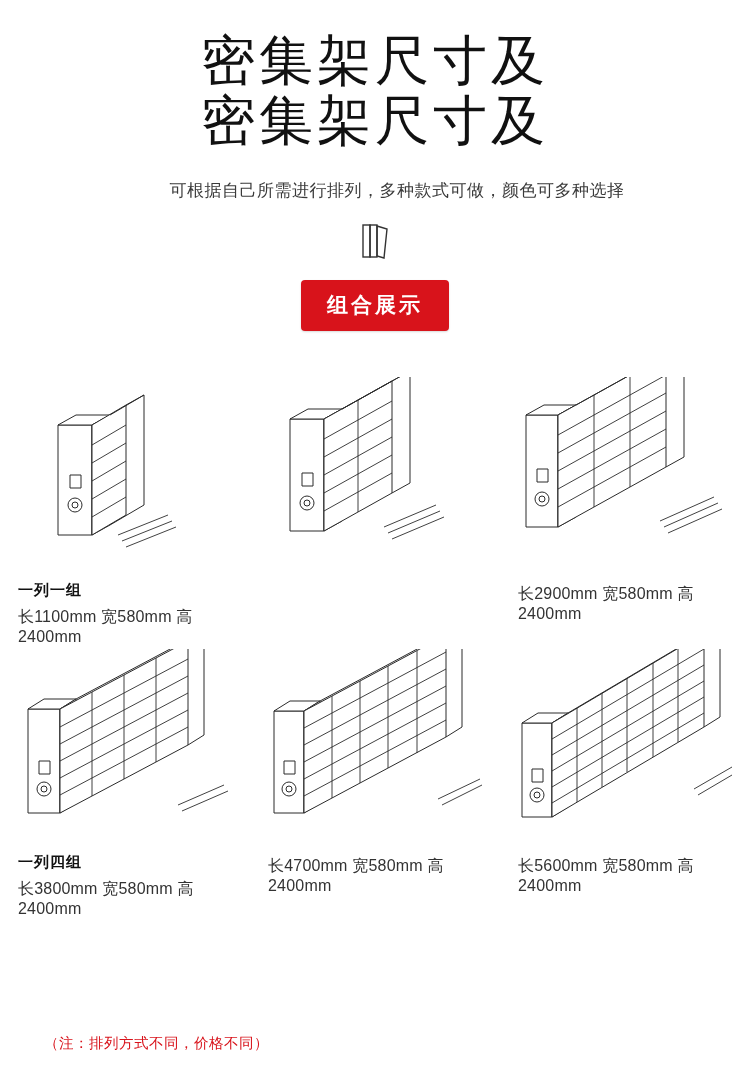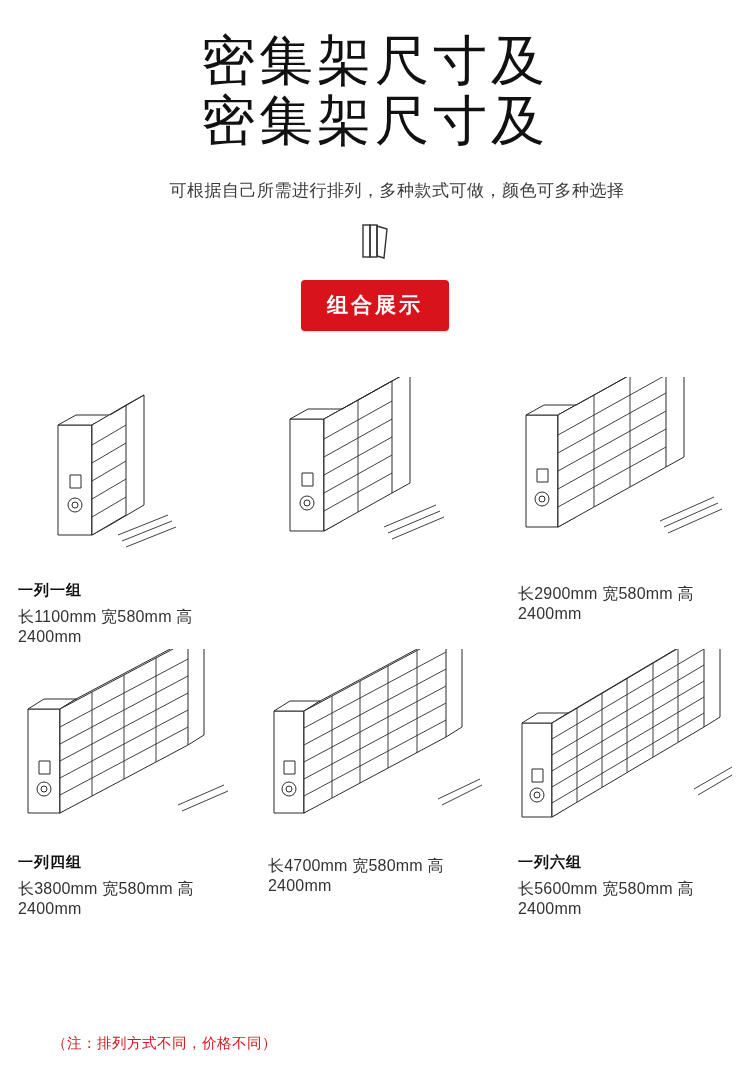--- a/index.html
+++ b/index.html
@@ -101,21 +101,21 @@
   .item-spec {
     font-size: 16px;
     color: #333;
     margin-top: 7px;
     letter-spacing: 0.2px;
   }
 
   
   .note {
     position: absolute;
-    left: 52px;
+    left: 44px;
     bottom: 22px;
     color: #d8131b;
     font-size: 14.5px;
     letter-spacing: 0.5px;
     margin-top: 36px;
   }
 </style>
 </head>
 <body>
 
@@ -276,21 +276,20 @@
             <g>
               <path d="M34 74 L186 -16 L186 78 L34 168 Z" fill="#fff"></path>
               <path d="M34 90 L186 0 M34 106 L186 16 M34 122 L186 32 M34 138 L186 48 M34 154 L186 64" stroke-width="0.9"></path>
               <path d="M59 59 L59 153 M84 44 L84 138 M109 29 L109 123 M135 14 L135 108 M160 -1 L160 93" stroke-width="0.9"></path>
               <path d="M50 64 L202 -26 L202 68 L186 78"></path>
             </g>
             <path d="M176 140 L214 118 M180 146 L214 126" stroke-width="0.9"></path>
           </g>
         </svg>
       </div>
-      <div class="item-title">一列六组</div>
       <div class="item-spec">长5600mm 宽580mm 高2400mm</div>
     </div>
 
   </div>
 
   <div class="note">（注：排列方式不同，价格不同）</div>
 
 </div>
 
 </body></html>

